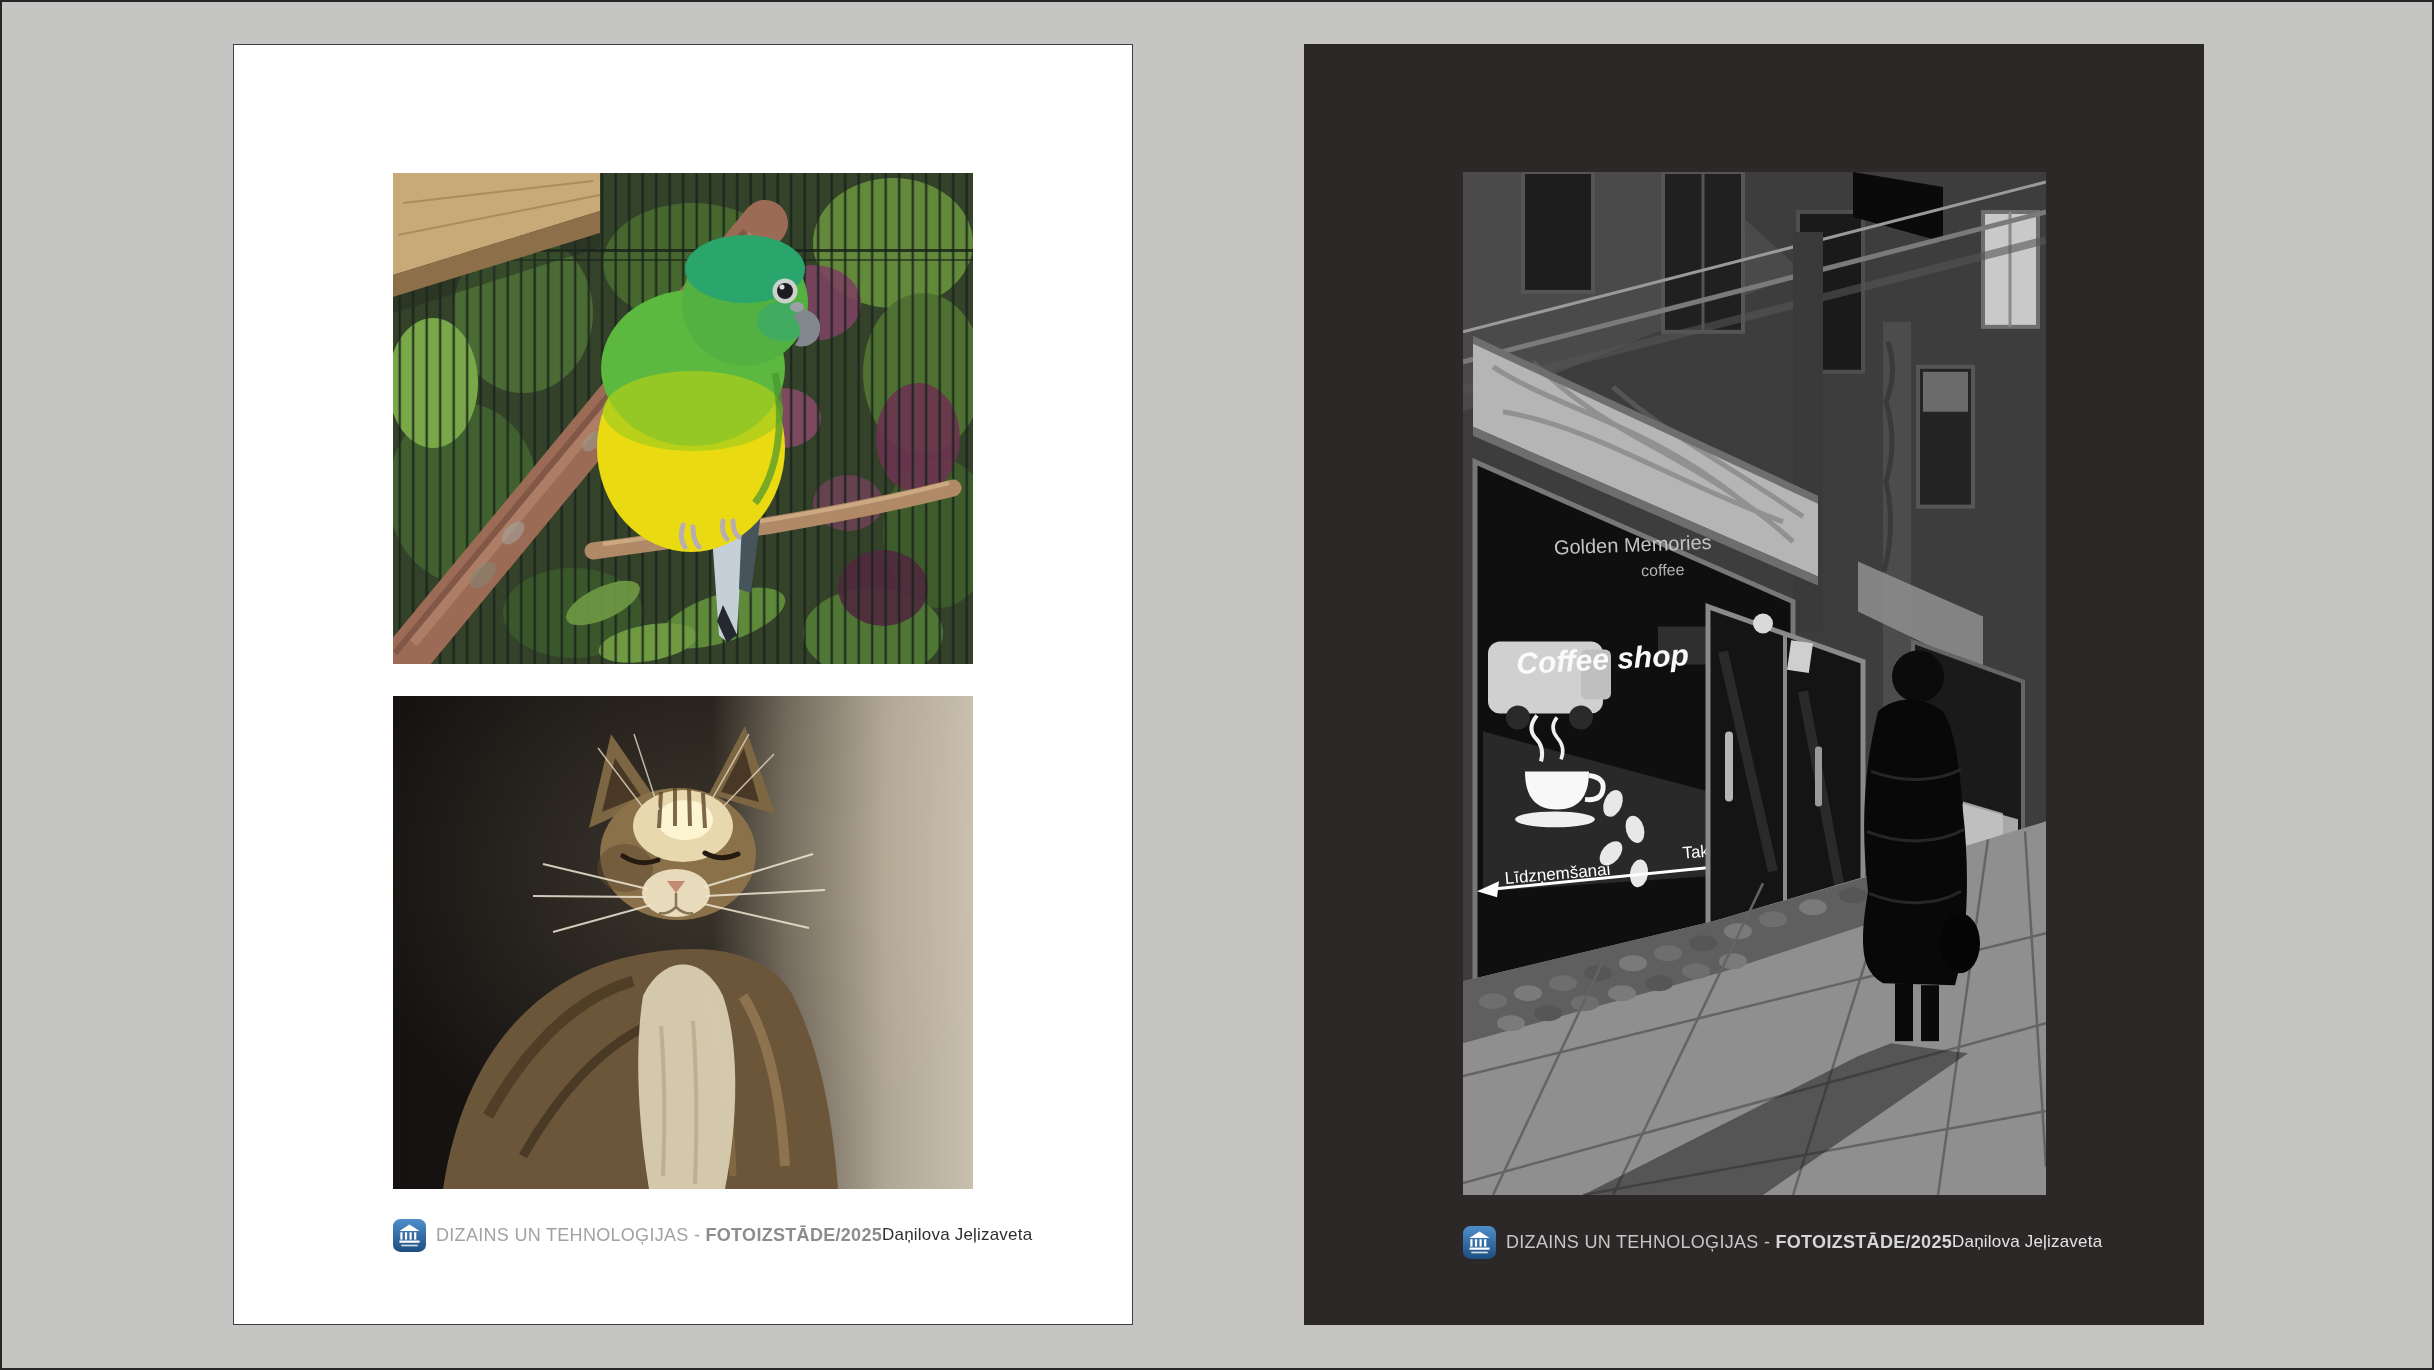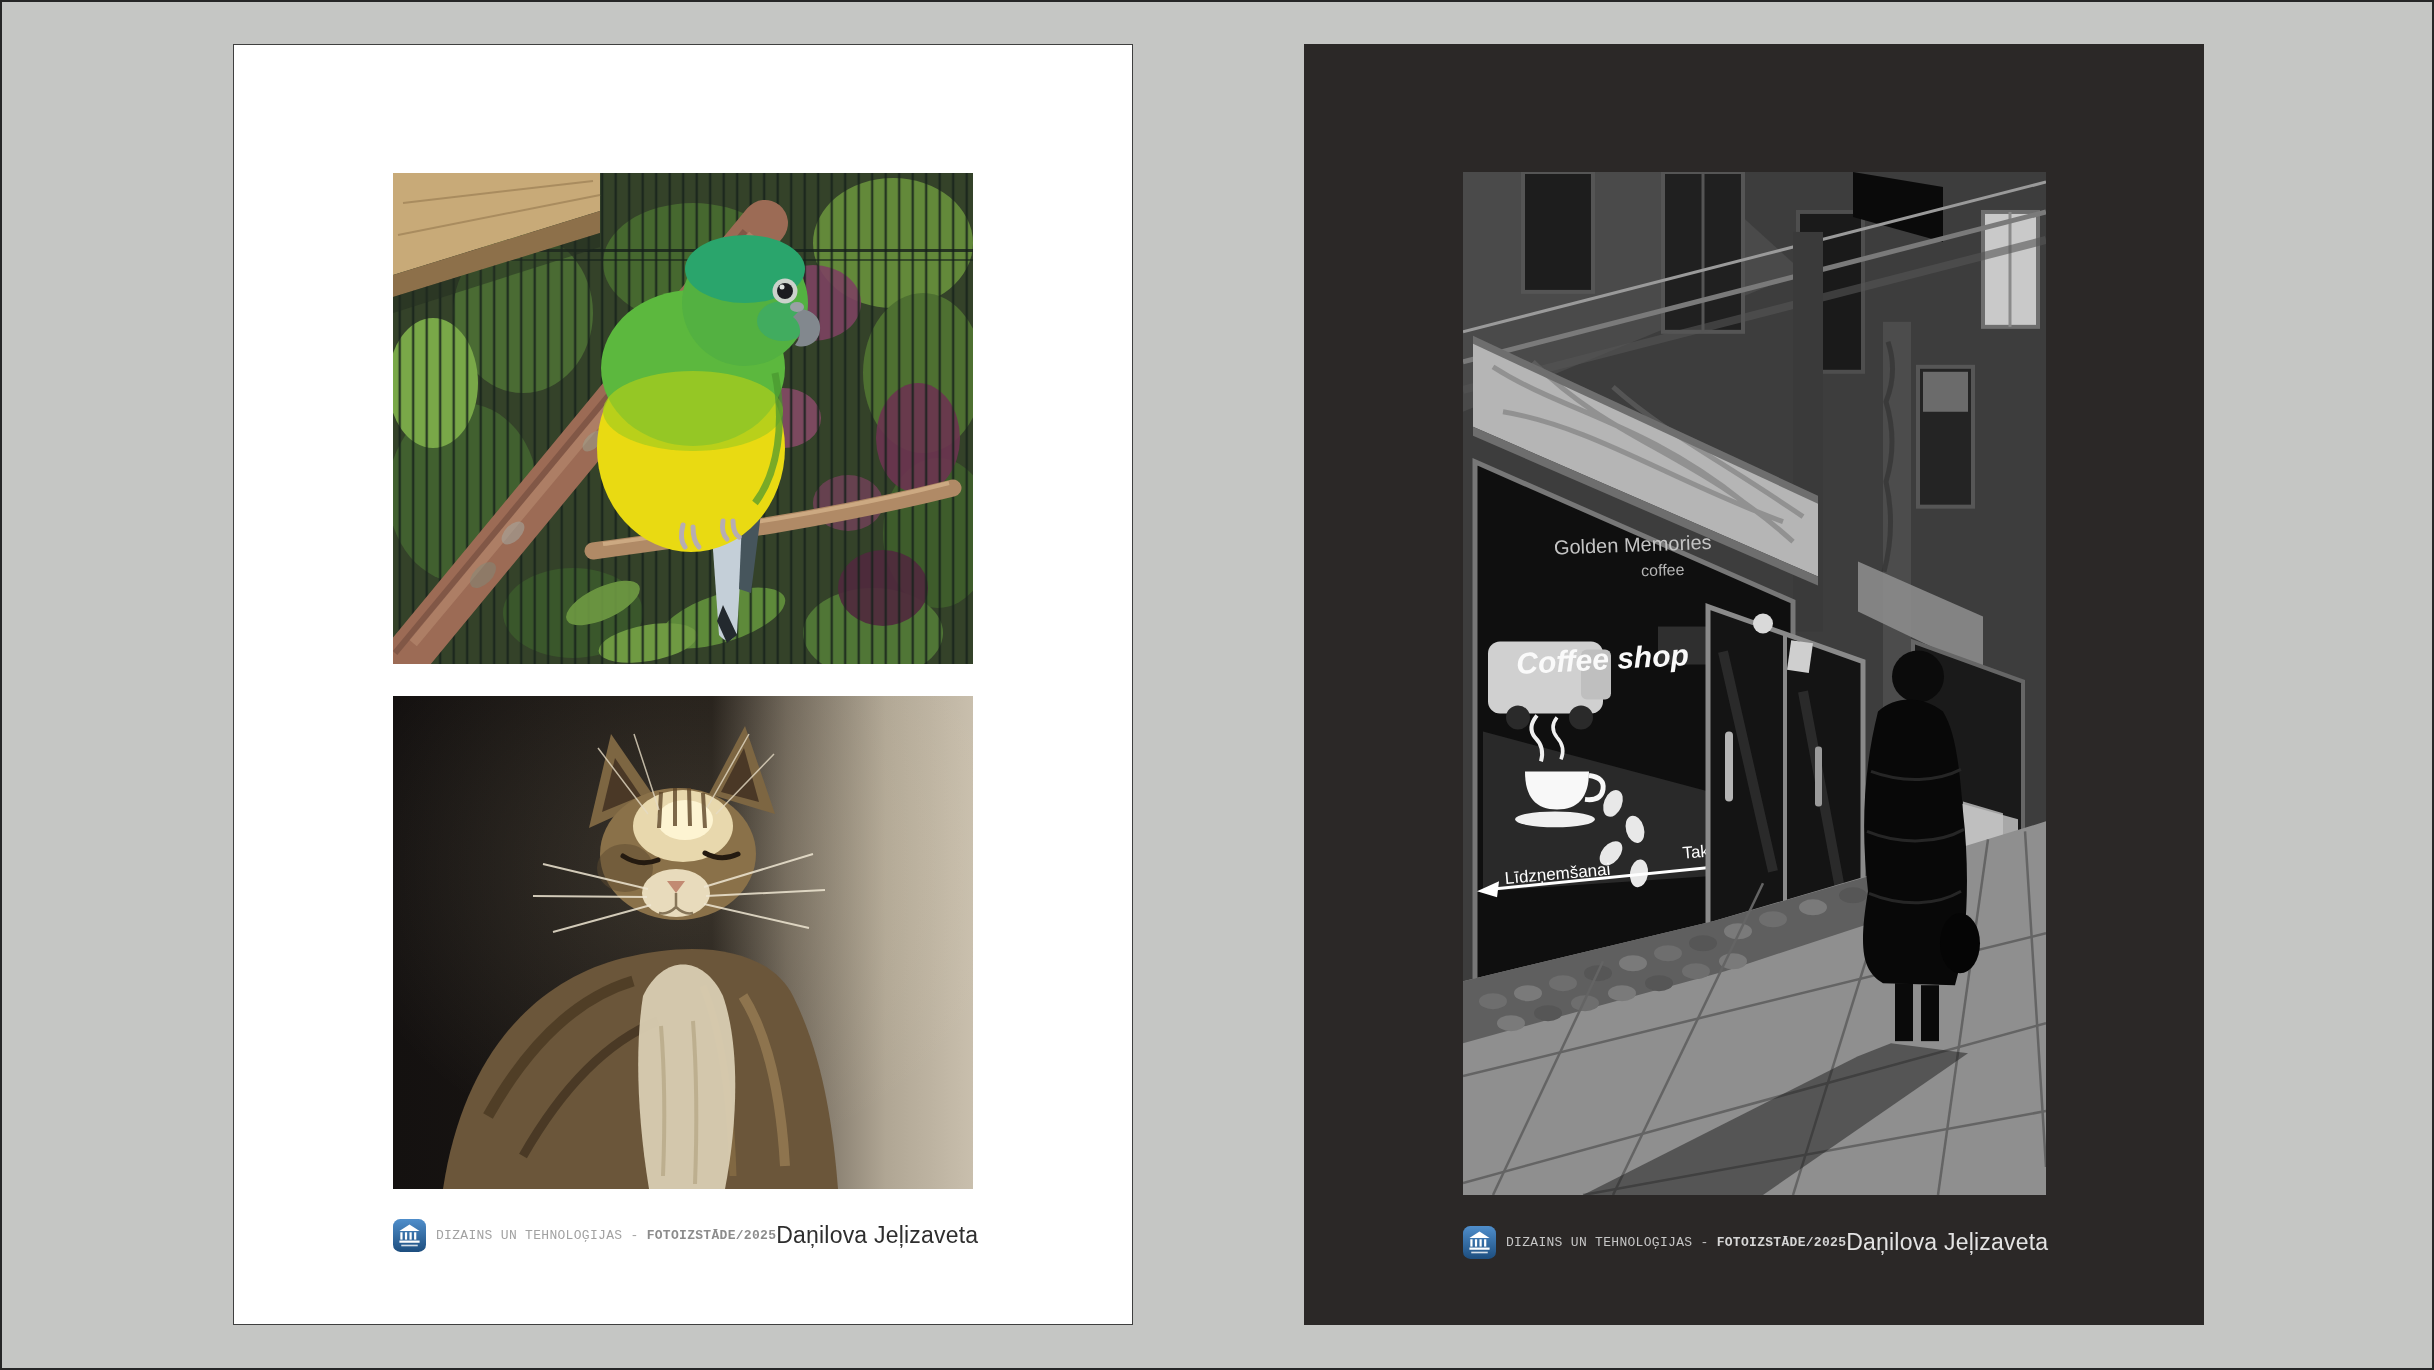--- a/index.html
+++ b/index.html
@@ -11,27 +11,27 @@
   .poster.dark{left:1302px;background:#2b2827;}
   .photo{position:absolute;overflow:hidden;}
   .photo svg{display:block;width:100%;height:100%;}
   .photo-parrot{left:159px;top:128px;width:580px;height:491px;}
   .photo-cat{left:159px;top:651px;width:580px;height:493px;}
   .photo-street{left:159px;top:128px;width:583px;height:1023px;}
   .poster-footer{position:absolute;left:159px;width:581px;top:1168px;height:44px;
     display:flex;align-items:center;}
   .poster.dark .poster-footer{top:1176px;}
   .logo{width:33px;height:33px;flex:0 0 auto;}
-  .brand{margin-left:10px;font-size:13px;letter-spacing:.3px;white-space:nowrap;font-family:Liberation Mono, monospace;}
+  .brand{margin-left:10px;font-size:18px;letter-spacing:.3px;white-space:nowrap;}
   .white .brand{color:#a2a2a2;}
   .dark  .brand{color:#c6c6c6;}
   .brand b{font-weight:bold;}
   .white .brand b{color:#8c8c8c;}
   .dark  .brand b{color:#d6d6d6;}
-  .author{margin-left:auto;font-size:23px;letter-spacing:.2px;white-space:nowrap;}
+  .author{margin-left:auto;font-size:17px;letter-spacing:.2px;white-space:nowrap;}
   .white .author{color:#2e2e2e;}
   .dark  .author{color:#e3e3e3;}
   text{font-family:"Liberation Sans",sans-serif;}
 </style>
 </head>
 <body>
 
 <div class="screen">
 
   <div class="poster white">

